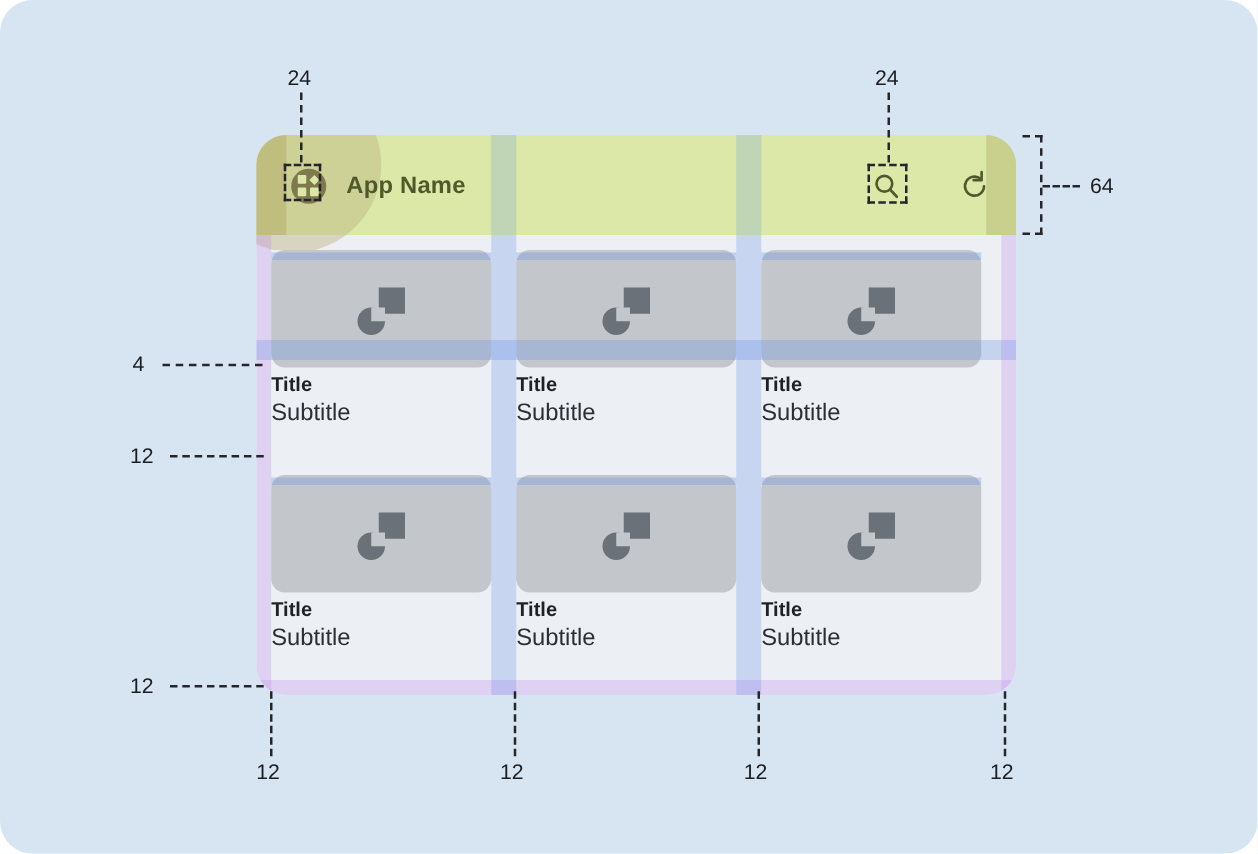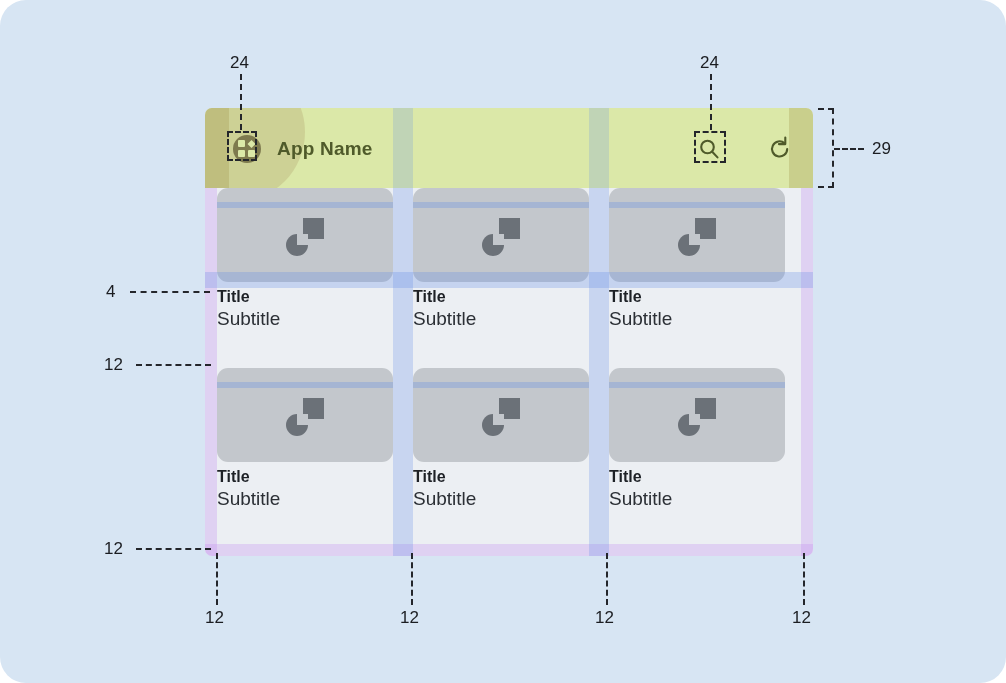--- a/index.html
+++ b/index.html
@@ -20,21 +20,21 @@
     overflow: hidden;
   }
 
   
   #app-frame {
     position: absolute;
     left: 205px;
     top: 108px;
     width: 608px;
     height: 448px;
-    border-radius: 7px;
+    border-radius: 24px;
     overflow: hidden;
     background: #eceff3;
   }
 
   
   .appbar {
     position: absolute;
     left: 0; top: 0;
     width: 608px;
     height: 80px;
@@ -78,21 +78,21 @@
     top: 27px;
     width: 28px; height: 28px;
     color: #4f5a2a;
   }
   .act-search { left: 490px; }
   .act-refresh { left: 561px; }
 
   
   .content {
     position: absolute;
-    left: 0; top: 80px;
+    left: 0; top: 92px;
     width: 608px;
     height: 368px;
     background: #eceff3;
   }
 
   .card {
     position: absolute;
     width: 176px;
   }
   .card-col-0 { left: 12px; }
@@ -321,21 +321,21 @@
   <div class="ann-label" style="left:230px; top:53px;">24</div>
   <div class="dash-v" style="left:240px; top:74px; height:56px;"></div>
   <div class="dash-box" style="left:227px; top:131px; width:30px; height:30px;"></div>
 
   <div class="ann-label" style="left:700px; top:53px;">24</div>
   <div class="dash-v" style="left:710px; top:74px; height:56px;"></div>
   <div class="dash-box" style="left:694px; top:131px; width:32px; height:32px;"></div>
 
   <div class="bracket" style="left:818px; top:108px; width:16px; height:80px;"></div>
   <div class="dash-h" style="left:834px; top:148px; width:30px;"></div>
-  <div class="ann-label" style="left:872px; top:139px;">29</div>
+  <div class="ann-label" style="left:872px; top:139px;">64</div>
 
   <div class="ann-label" style="left:106px; top:282px;">4</div>
   <div class="dash-h" style="left:130px; top:291px; width:80px;"></div>
 
   <div class="ann-label" style="left:104px; top:355px;">12</div>
   <div class="dash-h" style="left:136px; top:364px; width:75px;"></div>
 
   <div class="ann-label" style="left:104px; top:539px;">12</div>
   <div class="dash-h" style="left:136px; top:548px; width:75px;"></div>
 

